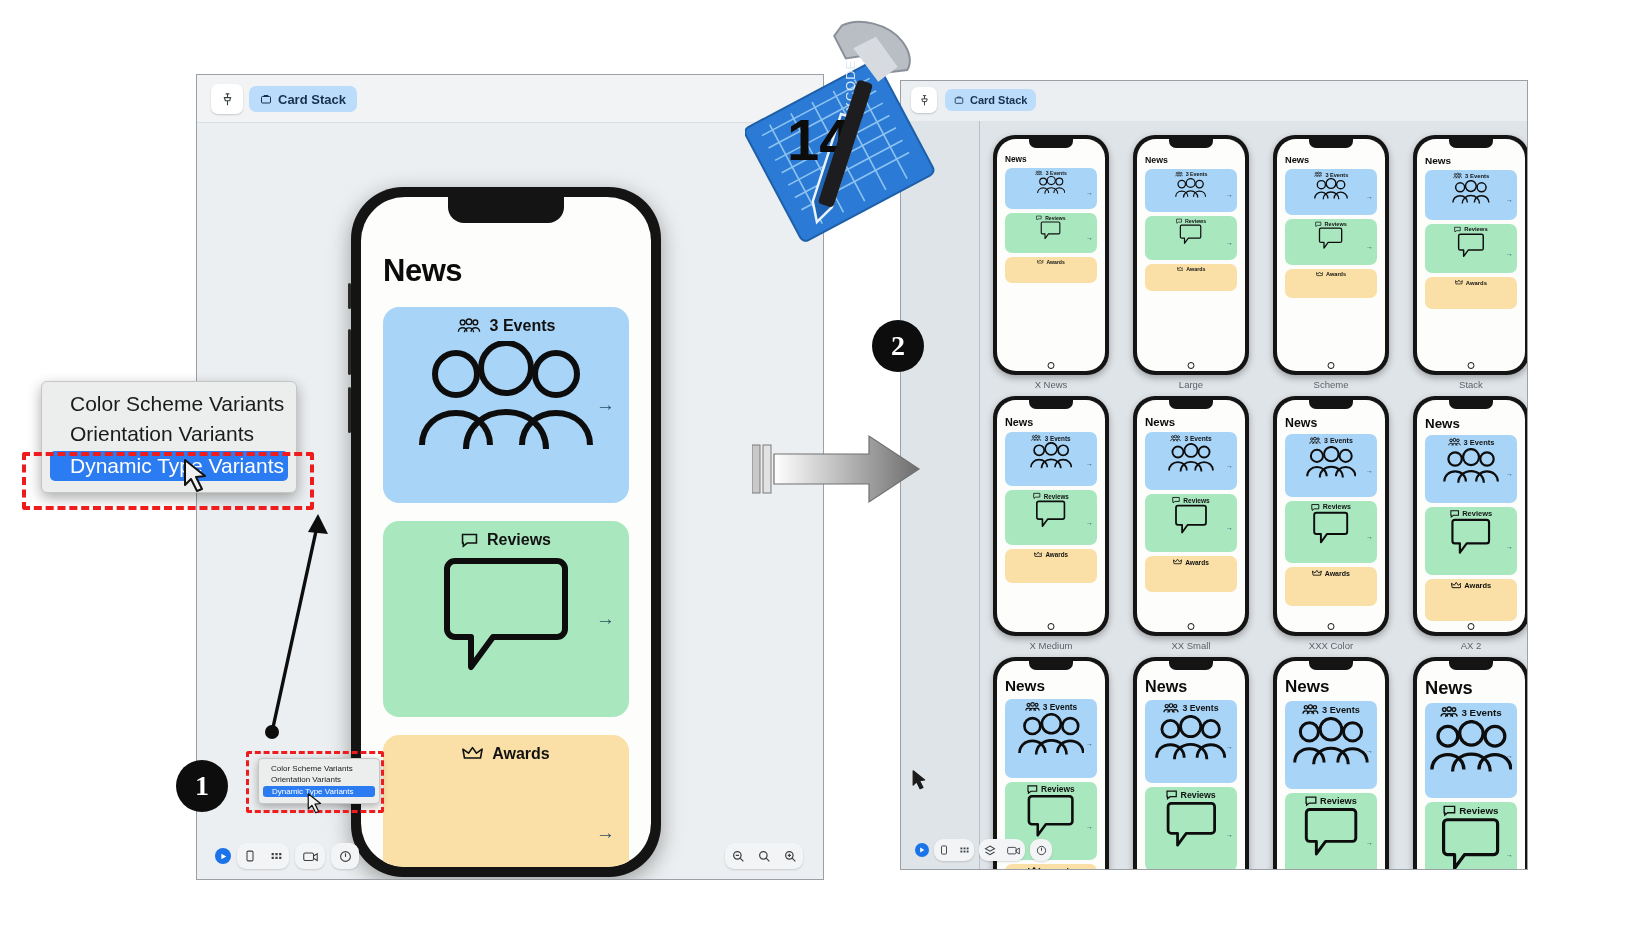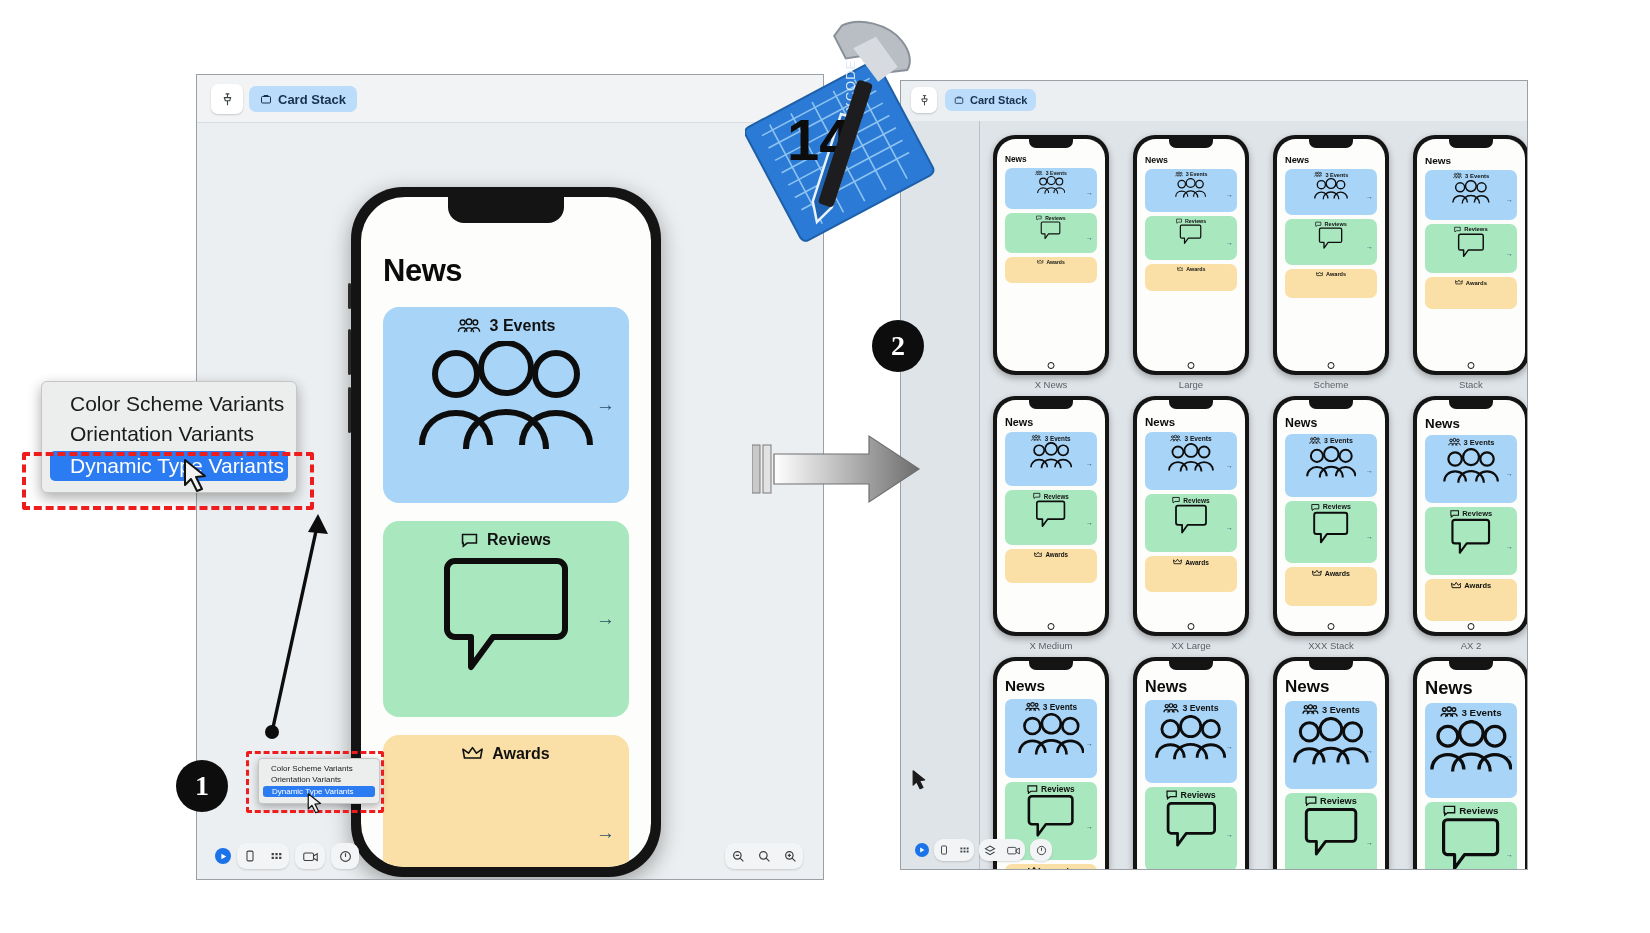--- a/index.html
+++ b/index.html
@@ -707,21 +707,21 @@
                 <div class="mini-head" style="font-size: 6.6px;">
                   <svg width="9" height="8" viewBox="0 0 26 20" fill="none" stroke="#111" stroke-width="2.4">
                     <path d="M3 15l-2-11 7 5 5-7 5 7 7-5-2 11z" stroke-linejoin="round"></path>
                   </svg>
                   <span>Awards</span>
                 </div>
               </div>
               <div class="home-ind"></div>
             </div>
           </div>
-          <div class="variant-label">XX Large</div>
+          <div class="variant-label">XX Small</div>
         </div>
         <div class="variant-cell">
           <div class="phone-mini">
             <div class="screen">
               <div class="mini-notch"></div>
               <div class="mini-title" style="font-size: 12.35px;">News</div>
               <div class="mini-card blue" style="height: 62.6px; padding-top: 2px;">
                 <div class="mini-head" style="font-size: 7px;">
                   <svg width="11.9" height="9.700000000000001" viewBox="0 0 34 24" fill="none" stroke="#111" stroke-width="2.6">
                     <circle cx="8" cy="7" r="3.4"></circle>
@@ -763,21 +763,21 @@
                 <div class="mini-head" style="font-size: 7px;">
                   <svg width="9.700000000000001" height="8.600000000000001" viewBox="0 0 26 20" fill="none" stroke="#111" stroke-width="2.4">
                     <path d="M3 15l-2-11 7 5 5-7 5 7 7-5-2 11z" stroke-linejoin="round"></path>
                   </svg>
                   <span>Awards</span>
                 </div>
               </div>
               <div class="home-ind"></div>
             </div>
           </div>
-          <div class="variant-label">XXX Stack</div>
+          <div class="variant-label">XXX Color</div>
         </div>
         <div class="variant-cell">
           <div class="phone-mini">
             <div class="screen">
               <div class="mini-notch"></div>
               <div class="mini-title" style="font-size: 13.37px;">News</div>
               <div class="mini-card blue" style="height: 68.12px; padding-top: 2px;">
                 <div class="mini-head" style="font-size: 7.48px;">
                   <svg width="12.98" height="10.54" viewBox="0 0 34 24" fill="none" stroke="#111" stroke-width="2.6">
                     <circle cx="8" cy="7" r="3.4"></circle>

